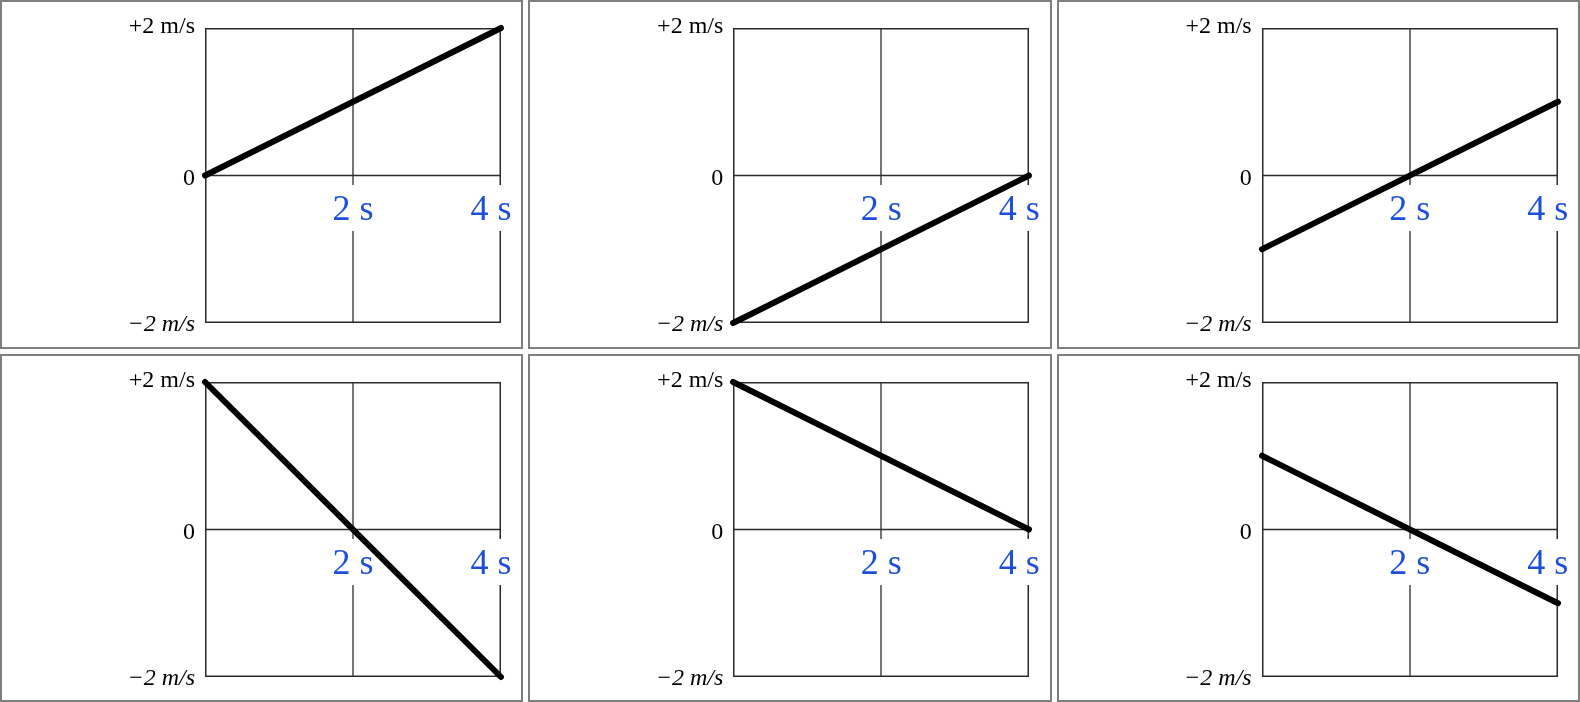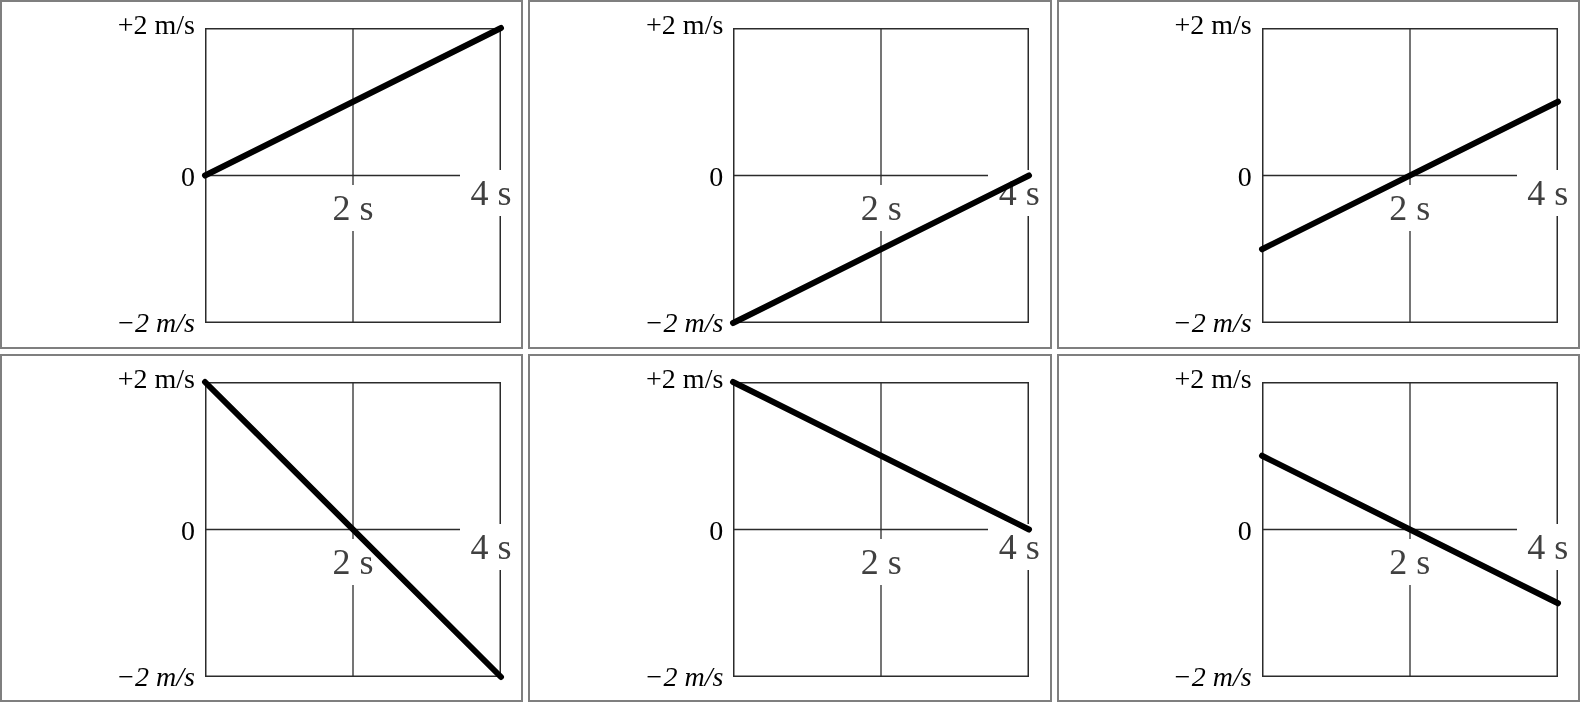--- a/index.html
+++ b/index.html
@@ -22,37 +22,37 @@
   .letter{
     position:absolute;left:12px;top:4px;
     font-family:"Liberation Sans",sans-serif;
     font-weight:700;font-size:44px;line-height:1;
     color:#000;z-index:2;
   }
   .yl{
     position:absolute;left:0;width:193px;
     text-align:right;
     font-family:"Liberation Serif",serif;
-    font-size:28px;line-height:36px;
+    font-size:24px;line-height:36px;
     color:#000;background:#fff;z-index:2;
     white-space:nowrap;
   }
   .yl-top{top:5px;}
   .yl-zero{top:157px;}
   .yl-bot{top:303px;font-style:italic;}
   .xl{
     position:absolute;
     text-align:center;
     font-family:"Liberation Serif",serif;
     font-size:36px;line-height:46px;height:46px;
-    color:#404040;background:#fff;z-index:2;
+    color:#1d4ed8;background:#fff;z-index:2;
     white-space:nowrap;
   }
   .xl-mid{left:320px;top:183px;width:62px;}
-  .xl-end{left:458px;top:168px;width:62px;}
+  .xl-end{left:458px;top:183px;width:62px;}
   .plotbox{
     position:absolute;left:203px;top:26px;width:296px;height:295px;
     z-index:1;
   }
   .plotbox svg{display:block;overflow:visible;}
   .boxline{fill:none;stroke:#2b2b2b;stroke-width:1.5;}
   .thinline{stroke:#2b2b2b;stroke-width:1.3;}
   .line-svg{
     position:absolute;left:203px;top:26px;width:296px;height:295px;
     z-index:3;overflow:visible;pointer-events:none;

